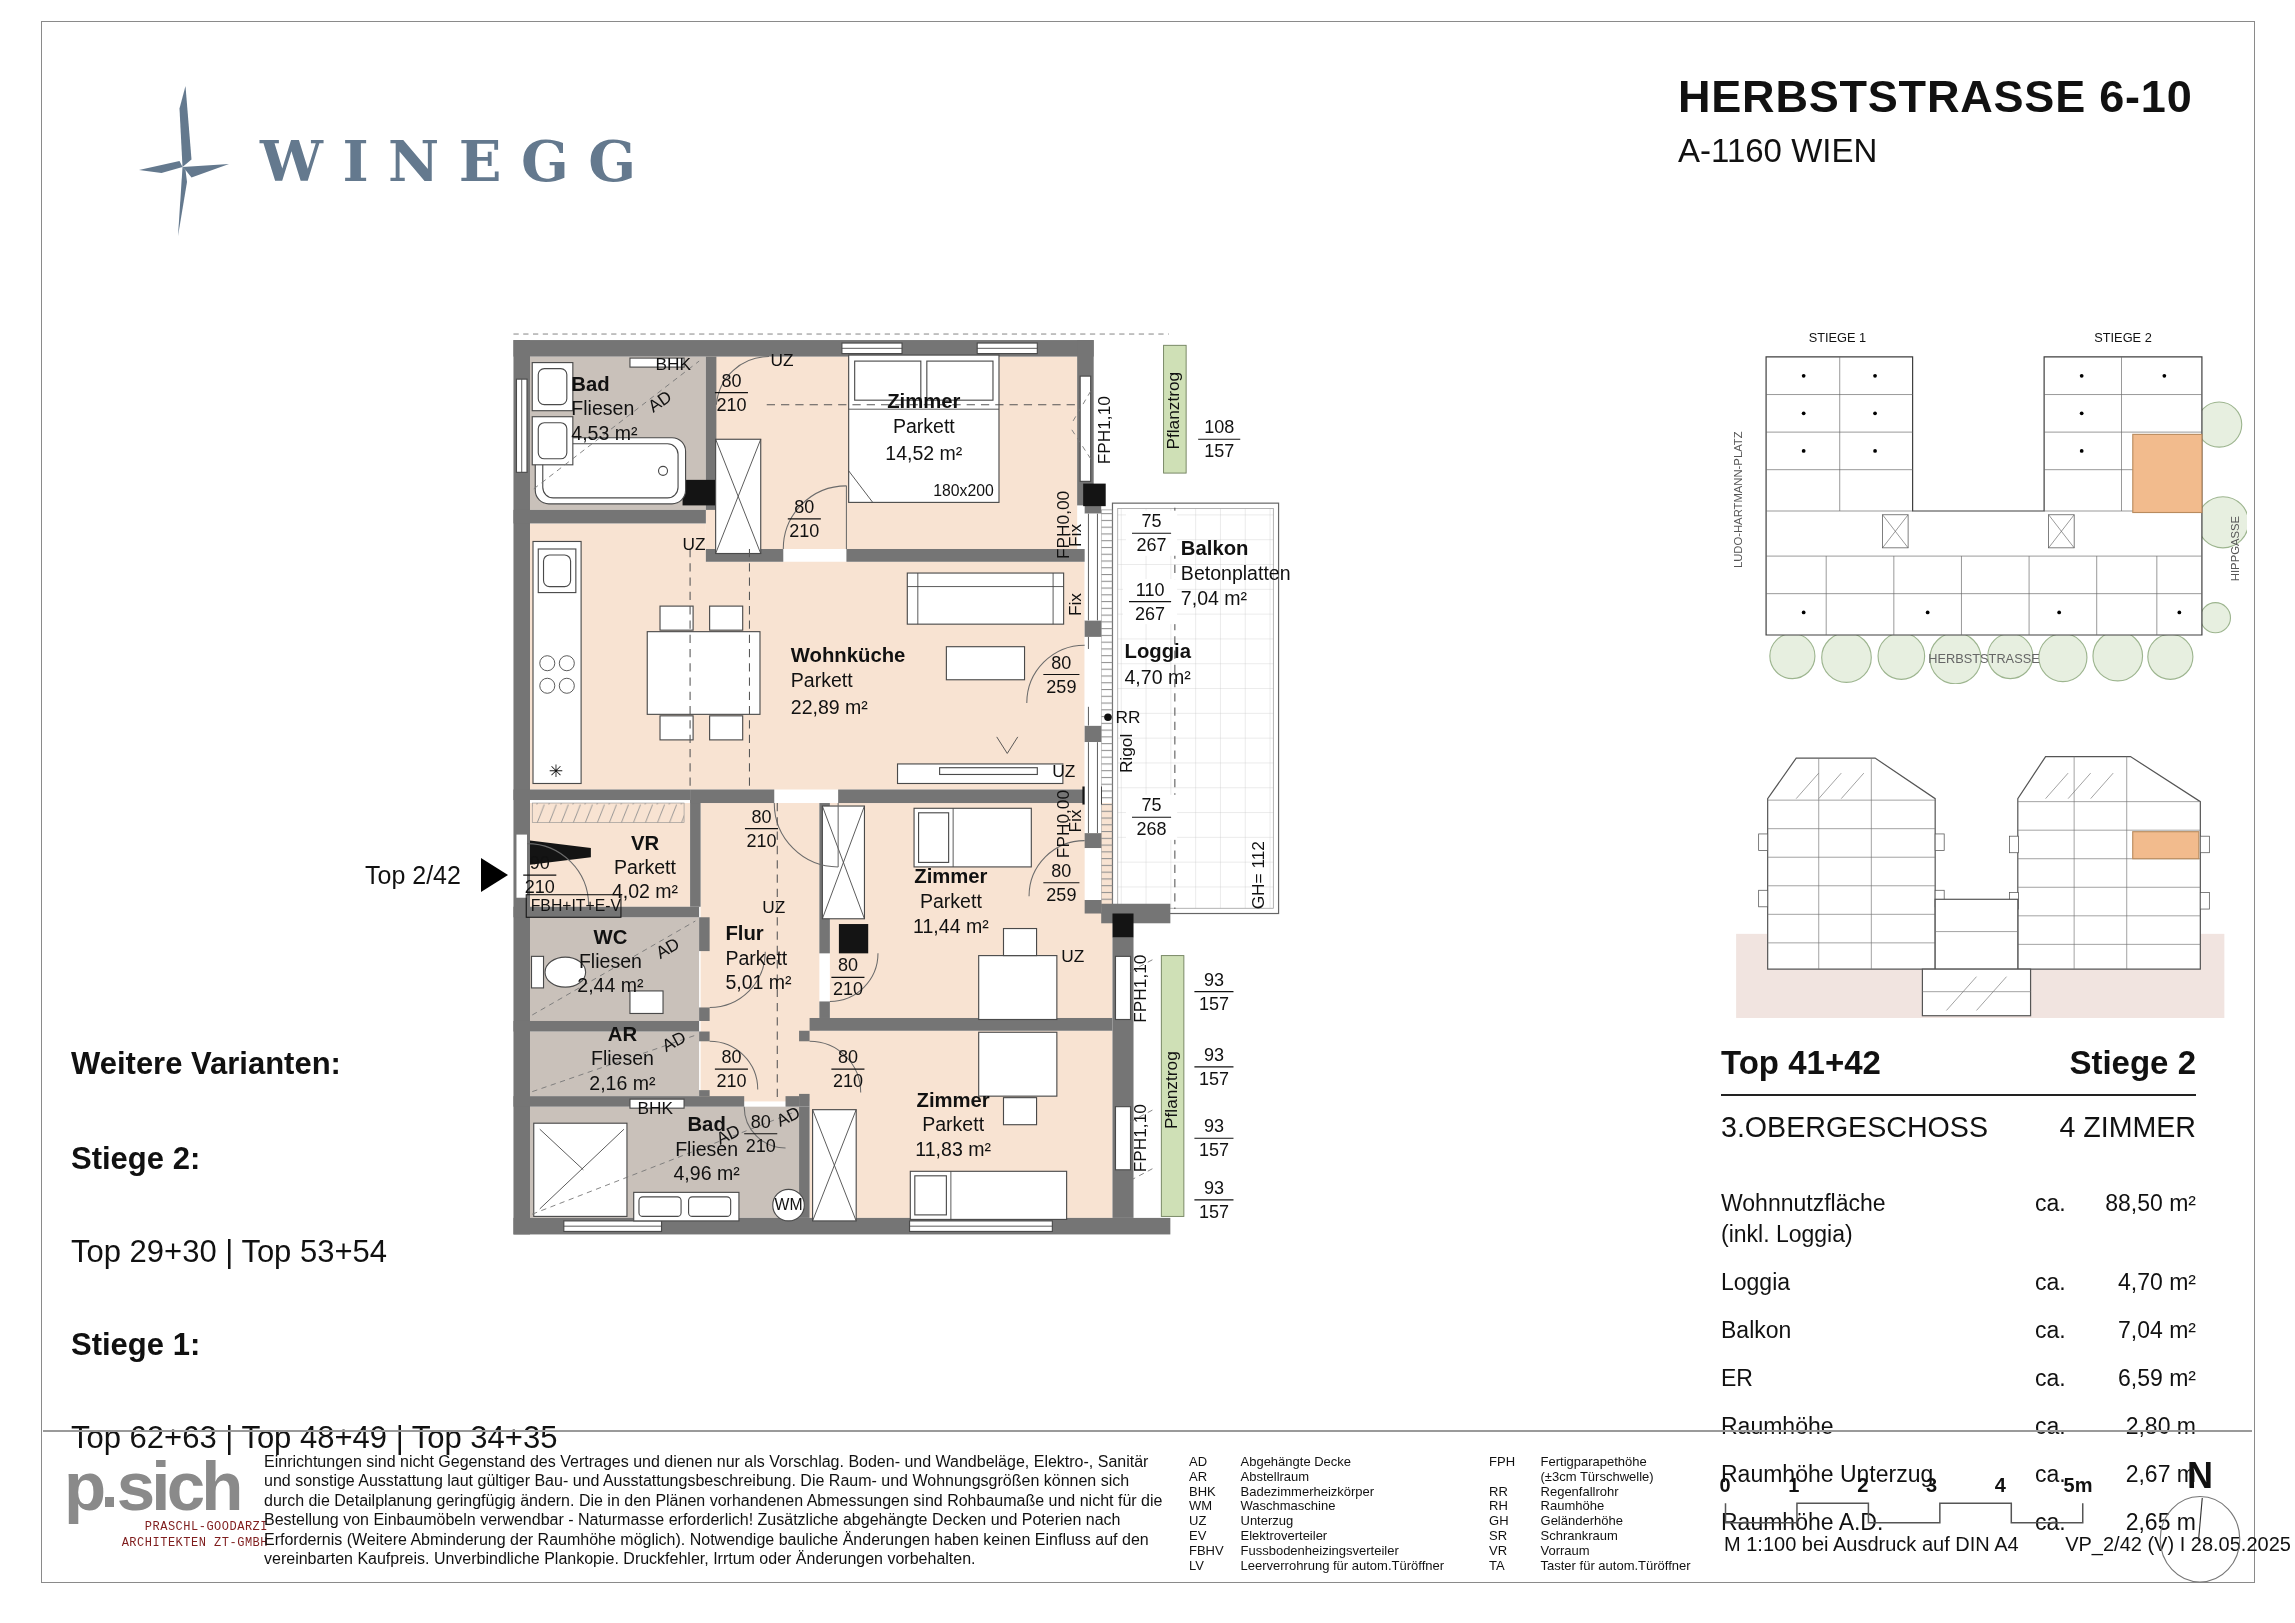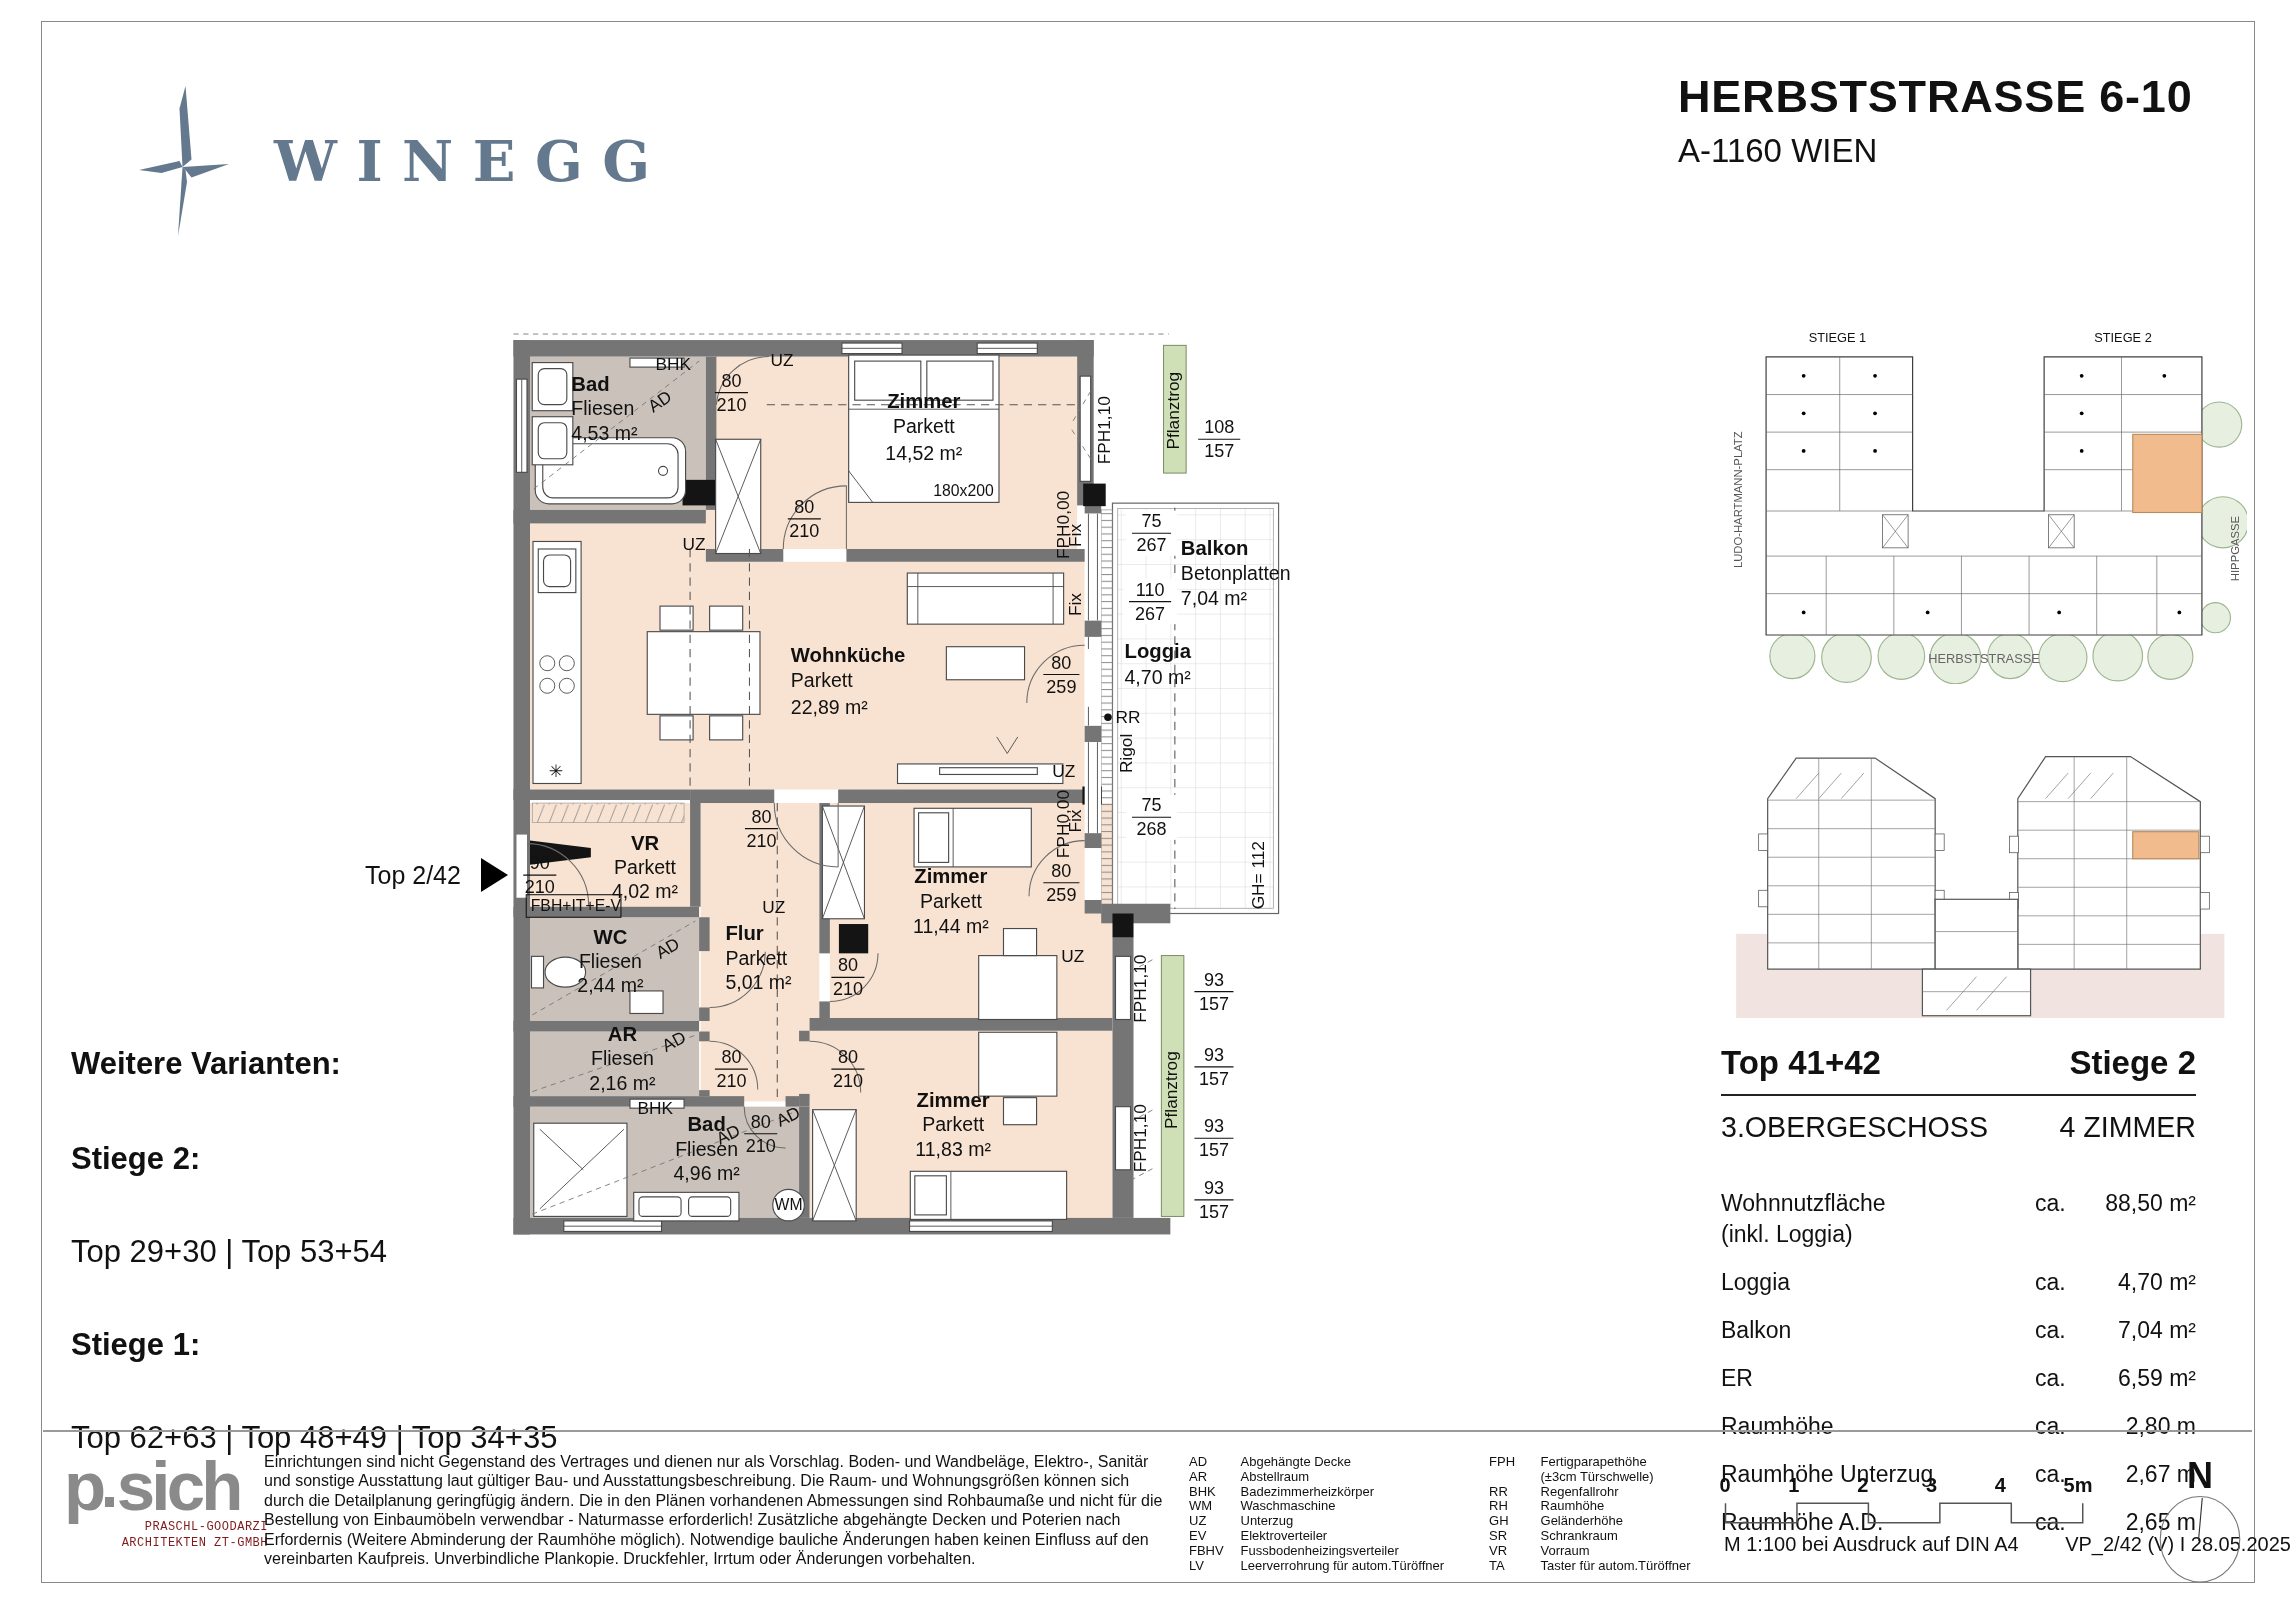--- a/index.html
+++ b/index.html
@@ -1,21 +1,21 @@
 <!DOCTYPE html>
 <html style="font-size:12px"><head>
 <meta charset="utf-8">
 <style>
   html,body{margin:0;padding:0;background:#e8e8e8;}
   .page{position:relative;width:2295px;height:1623px;background:#ffffff;overflow:hidden;
         font-family:"Liberation Sans",sans-serif;color:#111;}
   .page-border{position:absolute;left:41px;top:21px;width:2212px;height:1560px;
         border:1.5px solid #8a8a8a;pointer-events:none;}
   
-  .brand{position:absolute;left:139px;top:86px;display:flex;align-items:center;gap:45px;}
+  .brand{position:absolute;left:139px;top:86px;display:flex;align-items:center;gap:31px;}
   .brand-word{font-family:"DejaVu Serif","Liberation Serif",serif;font-size:56px;letter-spacing:19.5px;
         color:#64798e;font-weight:bold;}
   .title-block{position:absolute;left:1678px;top:71px;}
   .title-main{font-size:45px;font-weight:bold;letter-spacing:0.8px;}
   .title-sub{font-size:33px;margin-top:9px;}
   
   .variants{position:absolute;left:71px;top:1048px;font-size:31px;line-height:1.0;}
   .variants .vh{font-weight:bold;margin-bottom:64px;}
   .variants .vg{font-weight:bold;margin-bottom:62px;}
   .variants .vt{font-weight:normal;margin-bottom:62px;}

